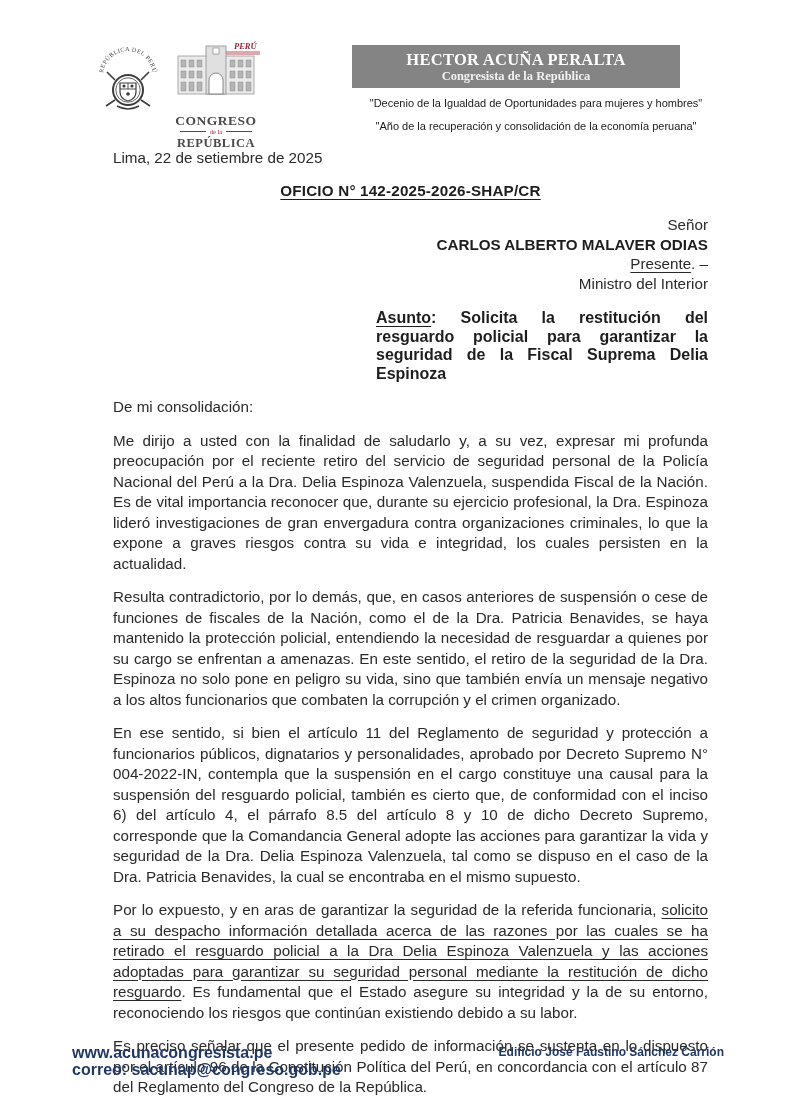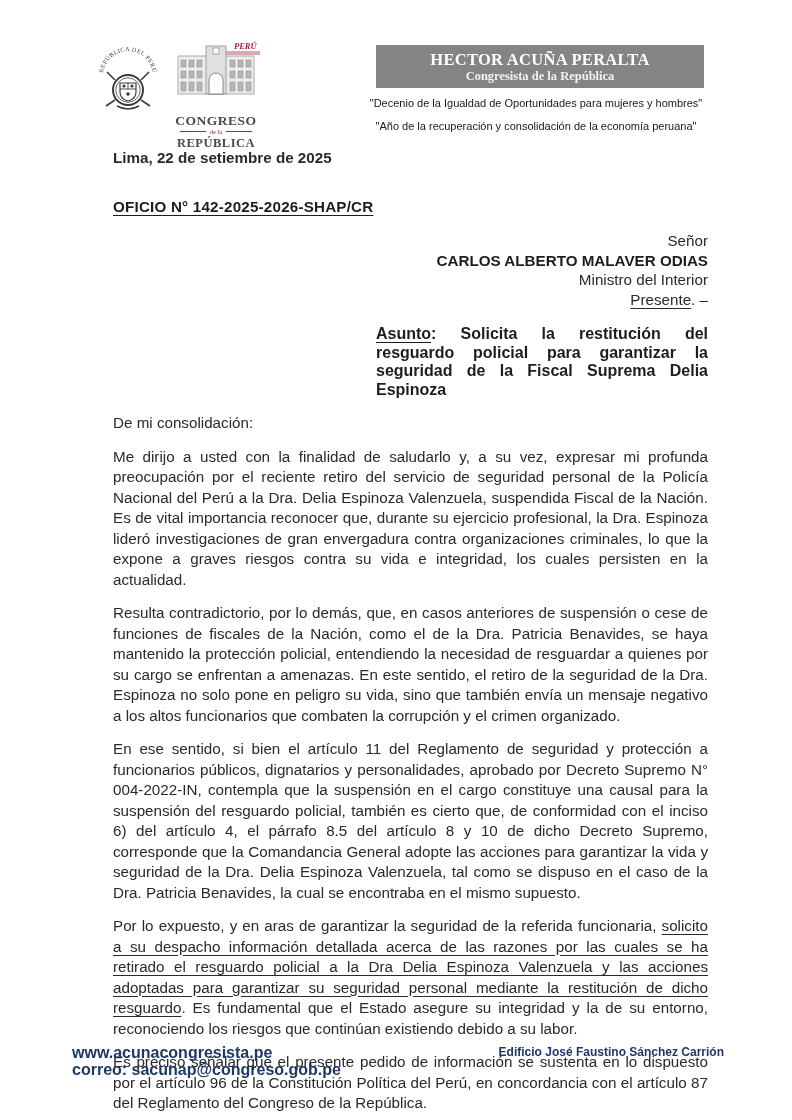--- a/index.html
+++ b/index.html
@@ -32,38 +32,38 @@
   }
   .congress-dela::before, .congress-dela::after {
     content:""; flex:0 0 26px; height:1px; background:#a32638;
   }
   .congress-republica {
     font-family:"Liberation Serif", serif;
     font-weight:bold; font-size:12.5px; letter-spacing:0.5px;
     color:#4a4a4a; line-height:15px; margin-top:1px;
   }
   .name-box {
-    position:absolute; left:376px; top:45px; width:328px; height:43px;
+    position:absolute; left:352px; top:45px; width:328px; height:43px;
     background:#848484;
     display:flex; flex-direction:column; align-items:center; justify-content:center;
     font-family:"Liberation Serif", serif; color:#ffffff;
   }
   .name-box .name { font-size:16.5px; font-weight:bold; letter-spacing:0.3px; line-height:19px; }
   .name-box .role { font-size:12.5px; font-weight:bold; color:#f2f2f2; line-height:15px; }
   .mottos { position:absolute; left:360px; top:96px; width:352px; text-align:center; }
   .motto { font-size:11px; color:#1a1a1a; line-height:14px; margin-bottom:9px; }
   
   .content {
     position:absolute; left:113px; top:148px; width:595px;
     font-size:15.2px; line-height:20.5px; color:#2a2a2a;
   }
-  .date-line { margin-bottom:28px;font-weight:bold; }
+  .date-line { margin-bottom:12px; }
   .oficio {
     font-weight:bold; text-decoration:underline; text-underline-offset:3px;
-    letter-spacing:0.2px; margin-bottom:14px; color:#1d1d1d;
+    letter-spacing:0.2px; margin-bottom:14px; color:#1d1d1d;text-align:center;
   }
   .recipient { line-height:19.5px; margin-bottom:16px;text-align:right; }
   .recipient .bold { font-weight:bold; color:#1d1d1d; }
   .u { text-decoration:underline; text-underline-offset:3px; }
   .subject {
     margin-left:263px; width:332px;
     font-weight:bold; color:#1d1d1d;
     text-align:justify; font-size:16px; line-height:18.5px;
     margin-bottom:14px;
   }
@@ -163,22 +163,22 @@
   </div>
 
   <div class="content">
     <div class="date-line">Lima, 22 de setiembre de 2025</div>
 
     <div class="oficio">OFICIO N° 142-2025-2026-SHAP/CR</div>
 
     <div class="recipient">
       <div>Señor</div>
       <div class="bold">CARLOS ALBERTO MALAVER ODIAS</div>
+      <div><span class="u">Presente</span><span>. –</span></div>
       <div>Ministro del Interior</div>
-      <div><span class="u">Presente</span><span>. –</span></div>
     </div>
 
     <div class="subject"><span class="u">Asunto</span><span>: Solicita la restitución del resguardo policial para garantizar la seguridad de la Fiscal Suprema Delia Espinoza</span></div>
 
     <div class="greeting">De mi consolidación:</div>
 
     <p class="para">Me dirijo a usted con la finalidad de saludarlo y, a su vez, expresar mi profunda preocupación por el reciente retiro del servicio de seguridad personal de la Policía Nacional del Perú a la Dra. Delia Espinoza Valenzuela, suspendida Fiscal de la Nación. Es de vital importancia reconocer que, durante su ejercicio profesional, la Dra. Espinoza lideró investigaciones de gran envergadura contra organizaciones criminales, lo que la expone a graves riesgos contra su vida e integridad, los cuales persisten en la actualidad.</p>
     <p class="para">Resulta contradictorio, por lo demás, que, en casos anteriores de suspensión o cese de funciones de fiscales de la Nación, como el de la Dra. Patricia Benavides, se haya mantenido la protección policial, entendiendo la necesidad de resguardar a quienes por su cargo se enfrentan a amenazas. En este sentido, el retiro de la seguridad de la Dra. Espinoza no solo pone en peligro su vida, sino que también envía un mensaje negativo a los altos funcionarios que combaten la corrupción y el crimen organizado.</p>
     <p class="para">En ese sentido, si bien el artículo 11 del Reglamento de seguridad y protección a funcionarios públicos, dignatarios y personalidades, aprobado por Decreto Supremo N° 004-2022-IN, contempla que la suspensión en el cargo constituye una causal para la suspensión del resguardo policial, también es cierto que, de conformidad con el inciso 6) del artículo 4, el párrafo 8.5 del artículo 8 y 10 de dicho Decreto Supremo, corresponde que la Comandancia General adopte las acciones para garantizar la vida y seguridad de la Dra. Delia Espinoza Valenzuela, tal como se dispuso en el caso de la Dra. Patricia Benavides, la cual se encontraba en el mismo supuesto.</p>
     <p class="para"><span>Por lo expuesto, y en aras de garantizar la seguridad de la referida funcionaria, </span><span class="u">solicito a su despacho información detallada acerca de las razones por las cuales se ha retirado el resguardo policial a la Dra Delia Espinoza Valenzuela y las acciones adoptadas para garantizar su seguridad personal mediante la restitución de dicho resguardo</span><span>. Es fundamental que el Estado asegure su integridad y la de su entorno, reconociendo los riesgos que continúan existiendo debido a su labor.</span></p>

